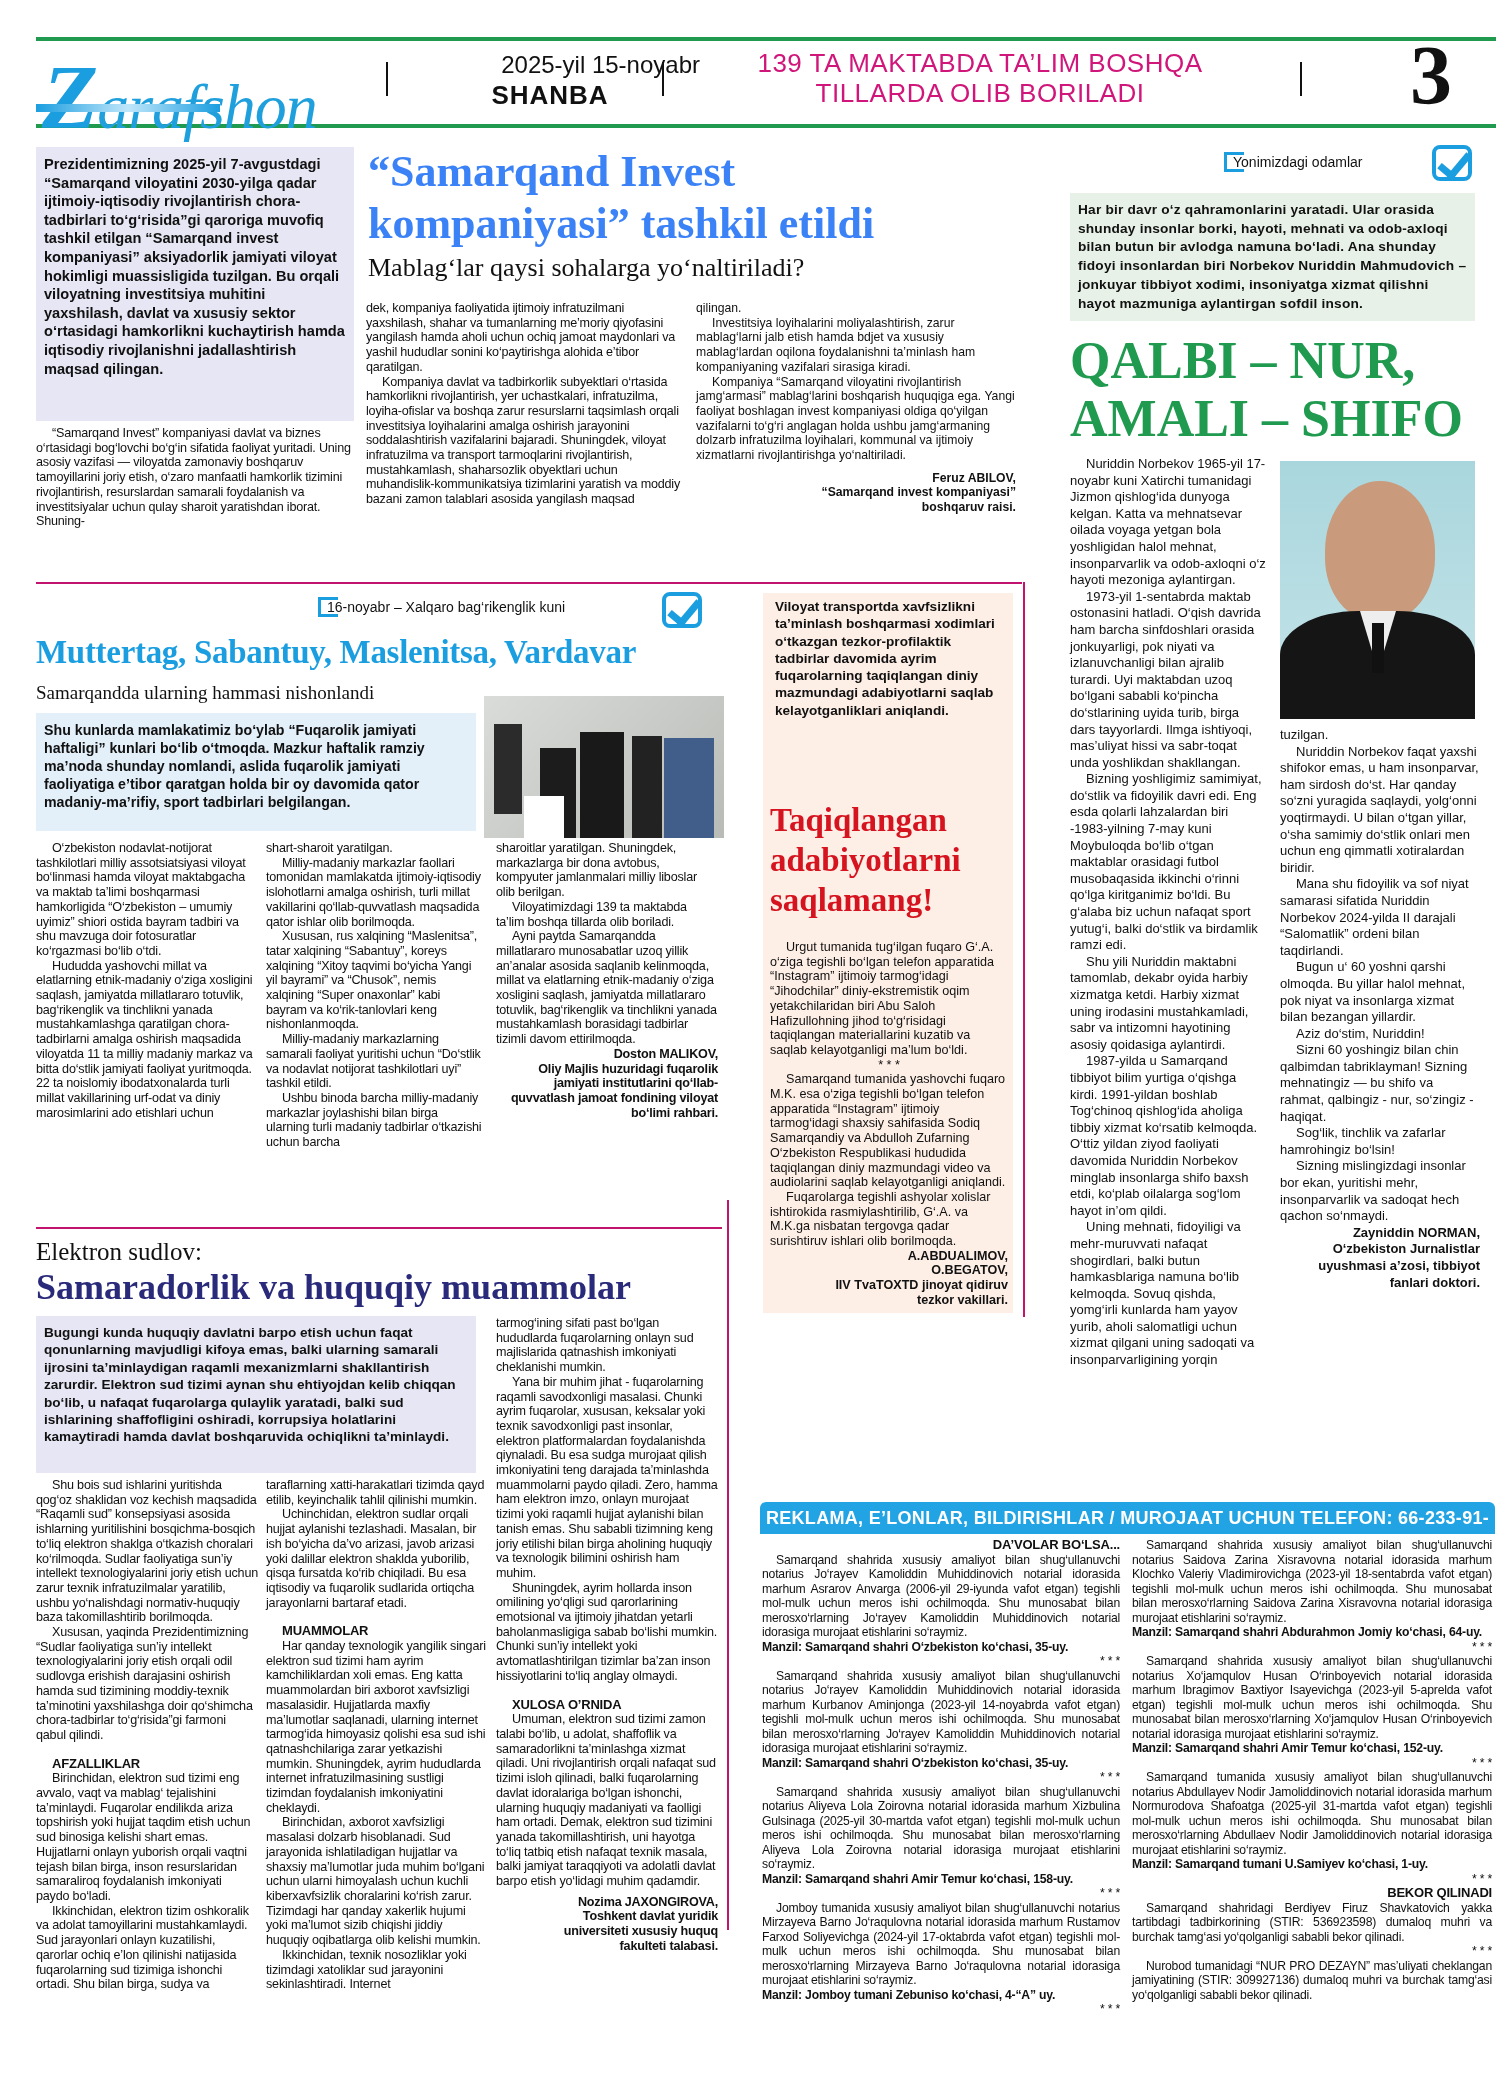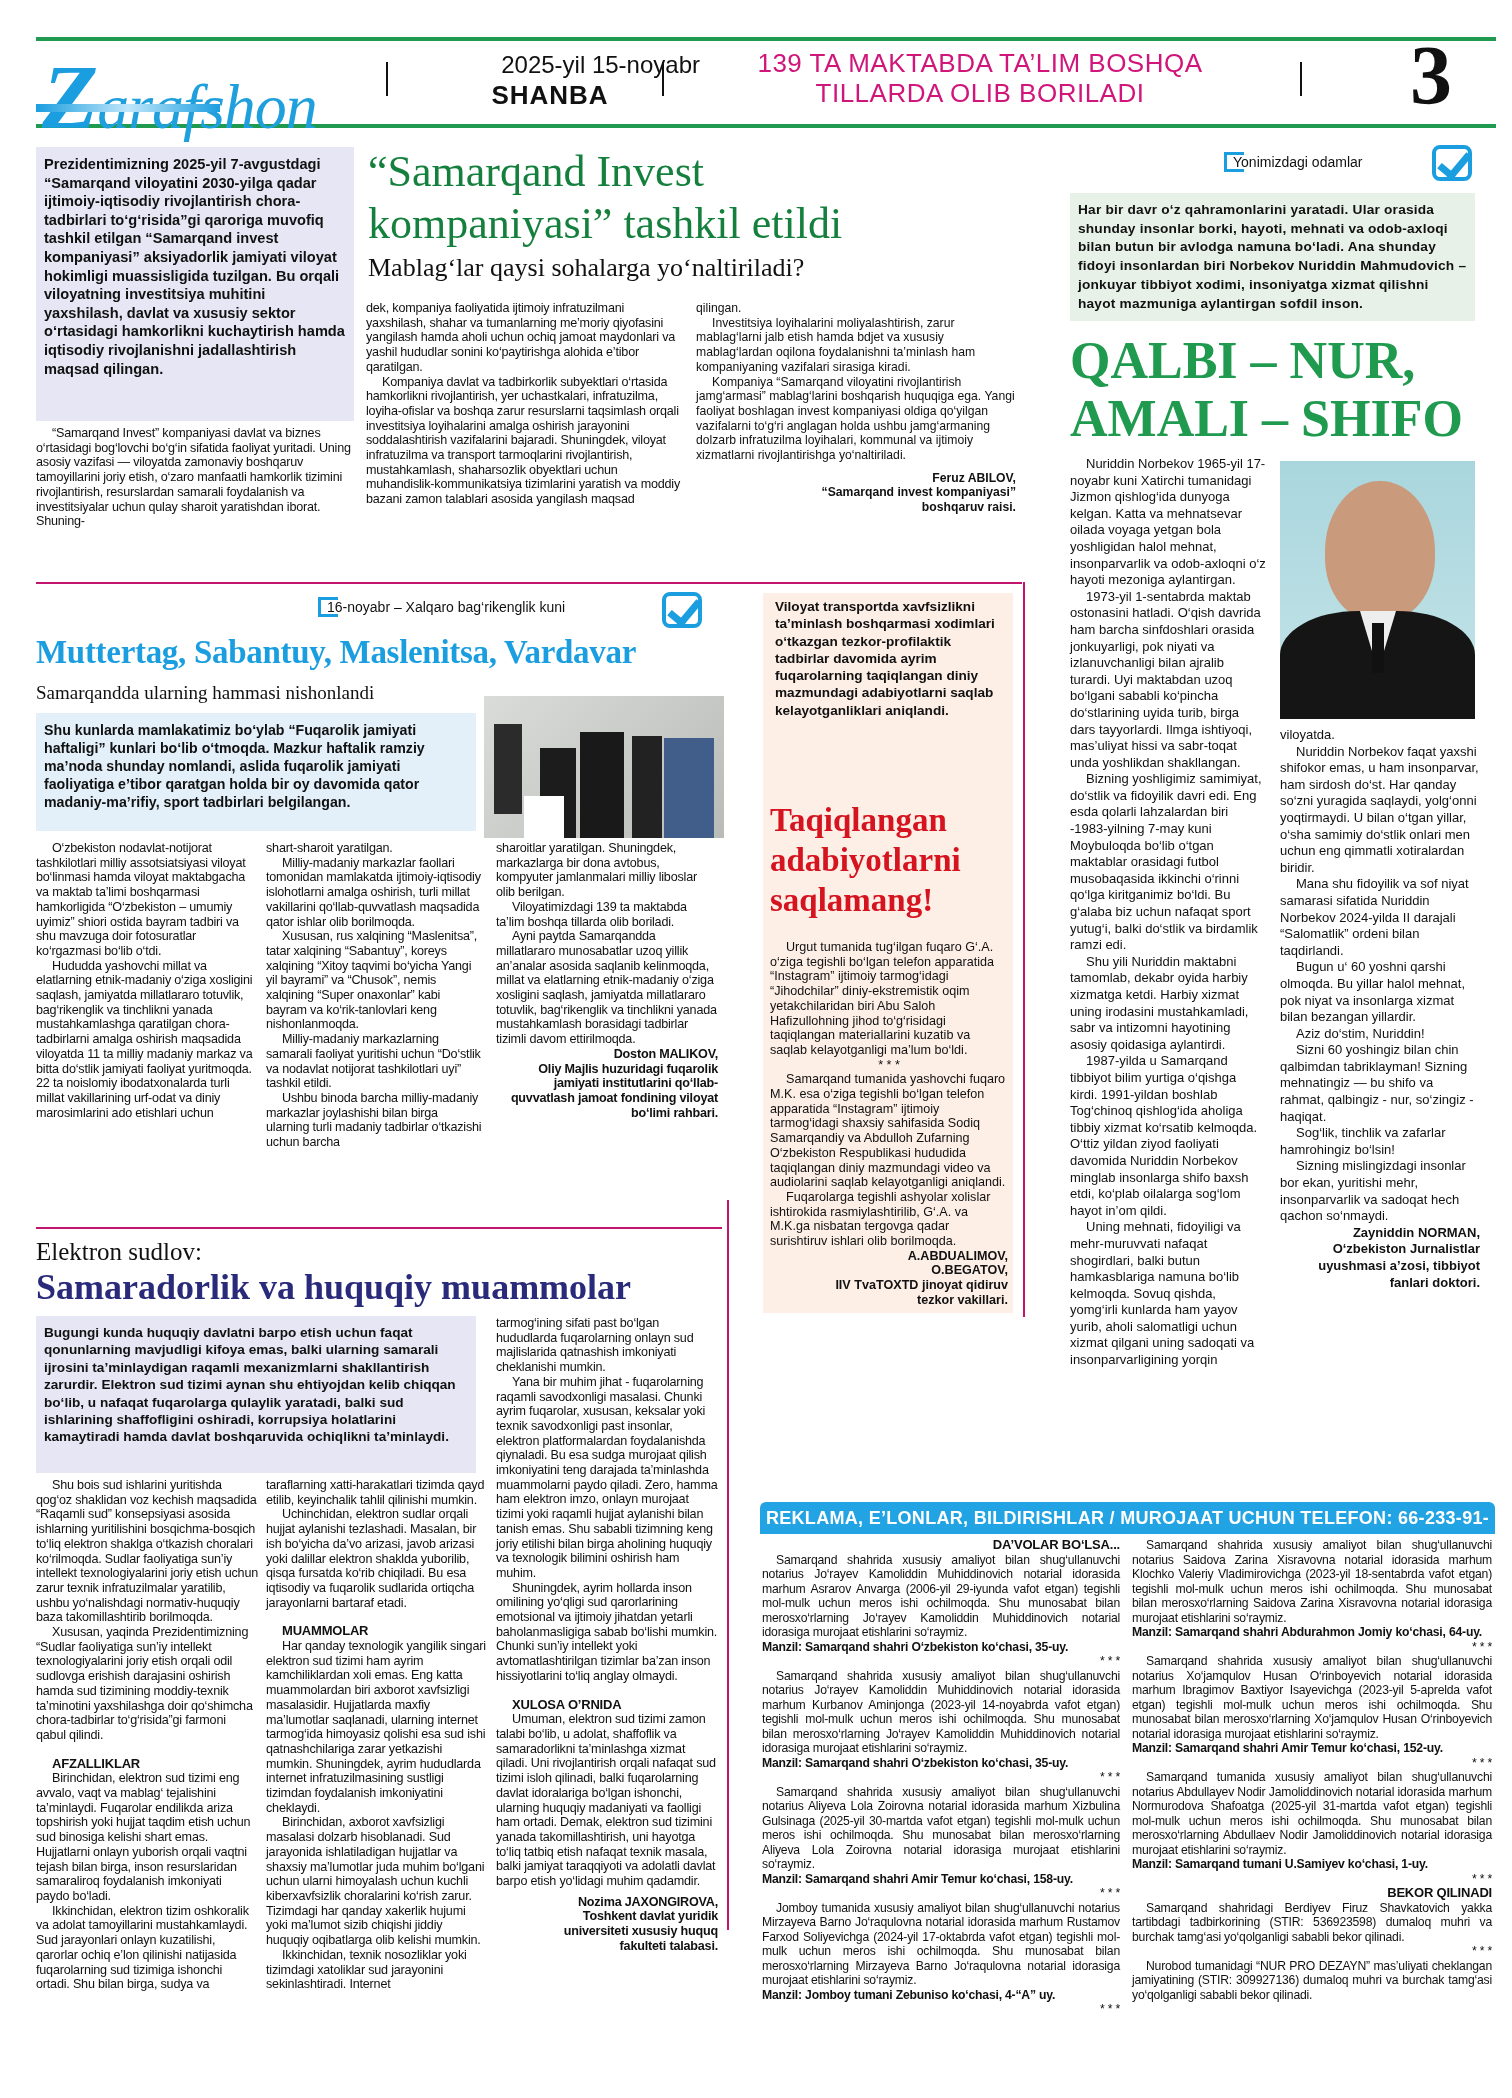--- a/index.html
+++ b/index.html
@@ -48,21 +48,21 @@
 <div class="abs day">SHANBA</div>
 <div class="vsep" style="left:662px;top:62px"></div>
 <div class="abs headline">
   <div>139 TA MAKTABDA TA’LIM BOSHQA</div>
   <div>TILLARDA OLIB BORILADI</div>
 </div>
 <div class="vsep" style="left:1300px;top:62px"></div>
 <div class="abs pagenum">3</div>
 
 <div class="box bold" style="left:36px;top:147px;width:318px;height:274px;background:#e6e6f5;font-size:14.6px;line-height:18.6px">Prezidentimizning 2025-yil 7-avgustdagi “Samarqand viloyatini 2030-yilga qadar ijtimoiy-iqtisodiy rivojlantirish chora-tadbirlari to‘g‘risida”gi qaroriga muvofiq tashkil etilgan “Samarqand invest kompaniyasi” aksiyadorlik jamiyati viloyat hokimligi muassisligida tuzilgan. Bu orqali viloyatning investitsiya muhitini yaxshilash, davlat va xususiy sektor o‘rtasidagi hamkorlikni kuchaytirish hamda iqtisodiy rivojlanishni jadallashtirish maqsad qilingan.</div>
-<div class="abs" style="left:368px;top:146px;width:650px;font-family:'Liberation Serif',serif;font-weight:normal;color:#15803d;font-size:44px;line-height:52px">
+<div class="abs" style="left:368px;top:146px;width:650px;font-family:'Liberation Serif',serif;font-weight:bold;color:#3b82f6;font-size:44px;line-height:52px">
   <div>“Samarqand Invest</div>
   <div>kompaniyasi” tashkil etildi</div>
 </div>
 <div class="abs" style="left:368px;top:253px;width:650px;font-family:'Liberation Serif',serif;font-size:26px">Mablag‘lar qaysi sohalarga yo‘naltiriladi?</div>
 <div class="col txt cond" style="left:36px;top:426px;width:318px">
     <p>“Samarqand Invest” kompaniyasi davlat va biznes o‘rtasidagi bog‘lovchi bo‘g‘in sifatida faoliyat yuritadi. Uning asosiy vazifasi — viloyatda zamonaviy boshqaruv tamoyillarini joriy etish, o‘zaro manfaatli hamkorlik tizimini rivojlantirish, resurslardan samarali foydalanish va investitsiyalar uchun qulay sharoit yaratishdan iborat. Shuning-</p>
   </div>
 <div class="col txt cond" style="left:366px;top:301px;width:318px">
   <p style="text-indent:0">dek, kompaniya faoliyatida ijtimoiy infratuzilmani yaxshilash, shahar va tumanlarning me’moriy qiyofasini yangilash hamda aholi uchun ochiq jamoat maydonlari va yashil hududlar sonini ko‘paytirishga alohida e’tibor qaratilgan.</p>
   <p>Kompaniya davlat va tadbirkorlik subyektlari o‘rtasida hamkorlikni rivojlantirish, yer uchastkalari, infratuzilma, loyiha-ofislar va boshqa zarur resurslarni taqsimlash orqali investitsiya loyihalarini amalga oshirish jarayonini soddalashtirish vazifalarini bajaradi. Shuningdek, viloyat infratuzilma va transport tarmoqlarini rivojlantirish, mustahkamlash, shaharsozlik obyektlari uchun muhandislik-kommunikatsiya tizimlarini yaratish va moddiy bazani zamon talablari asosida yangilash maqsad</p>
@@ -96,21 +96,21 @@
   <p>1987-yilda u Samarqand tibbiyot bilim yurtiga o‘qishga kirdi. 1991-yildan boshlab Tog‘chinoq qishlog‘ida aholiga tibbiy xizmat ko‘rsatib kelmoqda. O‘ttiz yildan ziyod faoliyati davomida Nuriddin Norbekov minglab insonlarga shifo baxsh etdi, ko‘plab oilalarga sog‘lom hayot in’om qildi.</p>
   <p>Uning mehnati, fidoyiligi va mehr-muruvvati nafaqat shogirdlari, balki butun hamkasblariga namuna bo‘lib kelmoqda. Sovuq qishda, yomg‘irli kunlarda ham yayov yurib, aholi salomatligi uchun xizmat qilgani uning sadoqati va insonparvarligining yorqin</p>
 </div>
 <div class="photo" style="left:1280px;top:461px;width:195px;height:258px;background:linear-gradient(#a9d6dd,#c4e4e8)">
   <div style="position:absolute;left:45px;top:20px;width:110px;height:140px;border-radius:50% 50% 45% 45%;background:#c99a7c"></div>
   <div style="position:absolute;left:0;top:150px;width:195px;height:110px;background:#151515;border-radius:40% 40% 0 0"></div>
   <div style="position:absolute;left:80px;top:150px;width:36px;height:60px;background:#eee;clip-path:polygon(0 0,100% 0,50% 100%)"></div>
   <div style="position:absolute;left:92px;top:162px;width:12px;height:50px;background:#111"></div>
 </div>
 <div class="col txt" style="left:1280px;top:727px;width:200px;font-size:13px;line-height:16.6px">
-  <p style="text-indent:0">viloyatda.</p>
+  <p style="text-indent:0">tuzilgan.</p>
   <p>Nuriddin Norbekov faqat yaxshi shifokor emas, u ham insonparvar, ham sirdosh do‘st. Har qanday so‘zni yuragida saqlaydi, yolg‘onni yoqtirmaydi. U bilan o‘tgan yillar, o‘sha samimiy do‘stlik onlari men uchun eng qimmatli xotiralardan biridir.</p>
   <p>Mana shu fidoyilik va sof niyat samarasi sifatida Nuriddin Norbekov 2024-yilda II darajali “Salomatlik” ordeni bilan taqdirlandi.</p>
   <p>Bugun u‘ 60 yoshni qarshi olmoqda. Bu yillar halol mehnat, pok niyat va insonlarga xizmat bilan bezangan yillardir.</p>
   <p>Aziz do‘stim, Nuriddin!</p>
   <p>Sizni 60 yoshingiz bilan chin qalbimdan tabriklayman! Sizning mehnatingiz — bu shifo va rahmat, qalbingiz - nur, so‘zingiz - haqiqat.</p>
   <p>Sog‘lik, tinchlik va zafarlar hamrohingiz bo‘lsin!</p>
   <p>Sizning mislingizdagi insonlar bor ekan, yuritishi mehr, insonparvarlik va sadoqat hech qachon so‘nmaydi.</p>
   <div class="sig">
     <div>Zayniddin NORMAN,</div>
     <div>O‘zbekiston Jurnalistlar</div>

